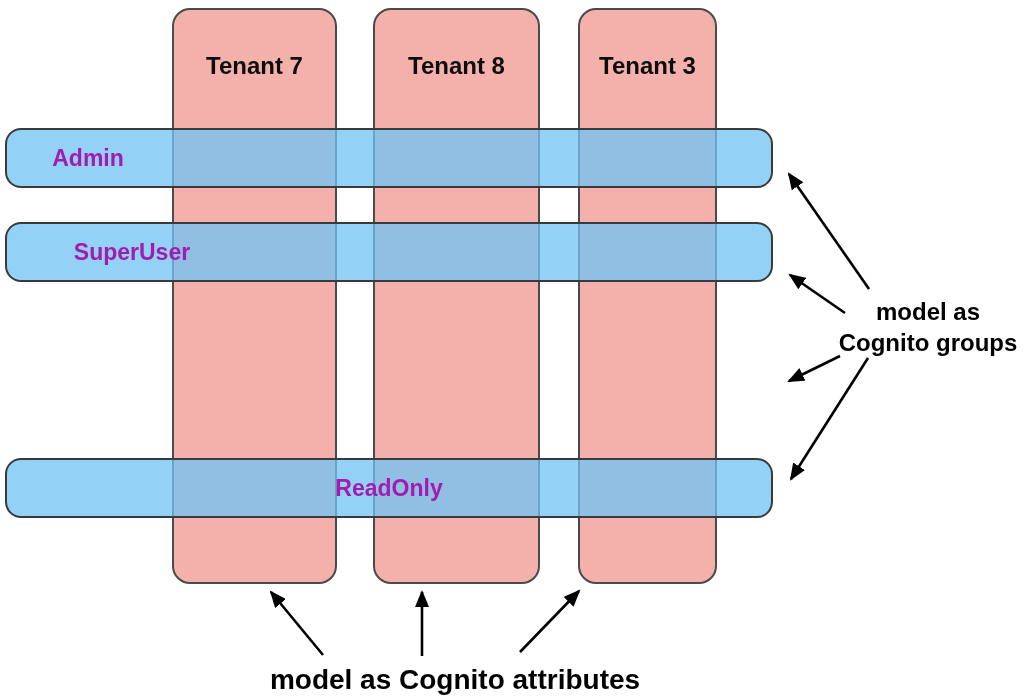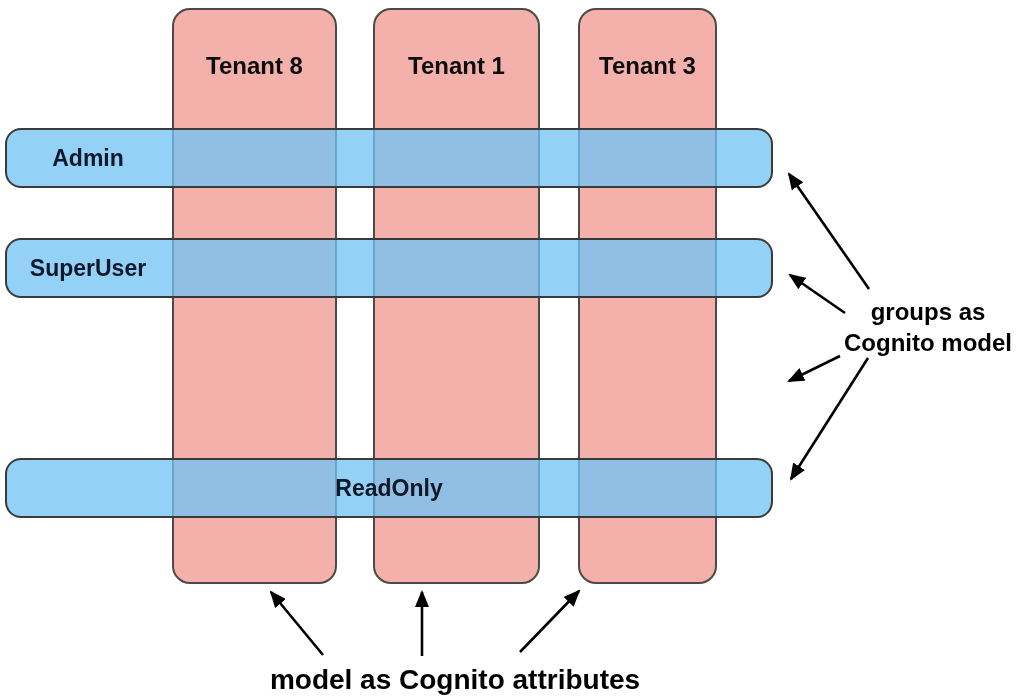--- a/index.html
+++ b/index.html
@@ -41,21 +41,21 @@
     display: flex;
     align-items: center;
     z-index: 2;
   }
   .role-label {
     display: block;
     width: 162px;
     text-align: center;
     font-weight: bold;
     font-size: 23px;
-    color: #0f172a;
+    color: #a21caf;
   }
   #arrow-layer {
     position: absolute;
     left: 0; top: 0;
     width: 1024px;
     height: 700px;
     z-index: 3;
     pointer-events: none;
   }
   .annotation {
@@ -81,33 +81,33 @@
     font-size: 28px;
     white-space: nowrap;
   }
 </style>
 </head>
 <body>
 
 <div id="canvas">
 
   <div class="tenant-col" style="left:172px; width:165px;">
-    <span class="tenant-label">Tenant 8</span>
+    <span class="tenant-label">Tenant 7</span>
   </div>
   <div class="tenant-col" style="left:373px; width:167px;">
-    <span class="tenant-label">Tenant 1</span>
+    <span class="tenant-label">Tenant 8</span>
   </div>
   <div class="tenant-col" style="left:578px; width:139px;">
     <span class="tenant-label">Tenant 3</span>
   </div>
 
   <div class="role-bar" style="top:128px;">
     <span class="role-label">Admin</span>
   </div>
-  <div class="role-bar" style="top:238px;">
+  <div class="role-bar" style="top:222px;padding-left:44px;">
     <span class="role-label">SuperUser</span>
   </div>
   <div class="role-bar" style="top:458px;justify-content:center;">
     <span class="role-label">ReadOnly</span>
   </div>
 
   <svg id="arrow-layer" viewBox="0 0 1024 700" xmlns="http://www.w3.org/2000/svg">
     <defs>
       <marker id="ah" markerUnits="userSpaceOnUse" markerWidth="18" markerHeight="14" refX="15" refY="7" orient="auto">
         <path d="M0,0 L17,7 L0,14 z" fill="#000000"></path>
@@ -118,18 +118,18 @@
     <line x1="845" y1="313" x2="790" y2="275" stroke="#000" stroke-width="2.6" marker-end="url(#ah)"></line>
     <line x1="840" y1="356" x2="789" y2="381" stroke="#000" stroke-width="2.6" marker-end="url(#ah)"></line>
     <line x1="868" y1="358" x2="791" y2="479" stroke="#000" stroke-width="2.6" marker-end="url(#ah)"></line>
 
     <line x1="323" y1="655" x2="271" y2="592" stroke="#000" stroke-width="2.6" marker-end="url(#ah)"></line>
     <line x1="422" y1="656" x2="422" y2="592" stroke="#000" stroke-width="2.6" marker-end="url(#ah)"></line>
     <line x1="520" y1="652" x2="579" y2="591" stroke="#000" stroke-width="2.6" marker-end="url(#ah)"></line>
   </svg>
 
   <div id="groups-annotation" class="annotation">
-    <span>groups as</span>
-    <span>Cognito model</span>
+    <span>model as</span>
+    <span>Cognito groups</span>
   </div>
   <div id="attributes-annotation" class="annotation">model as Cognito attributes</div>
 
 </div>
 
 </body></html>

